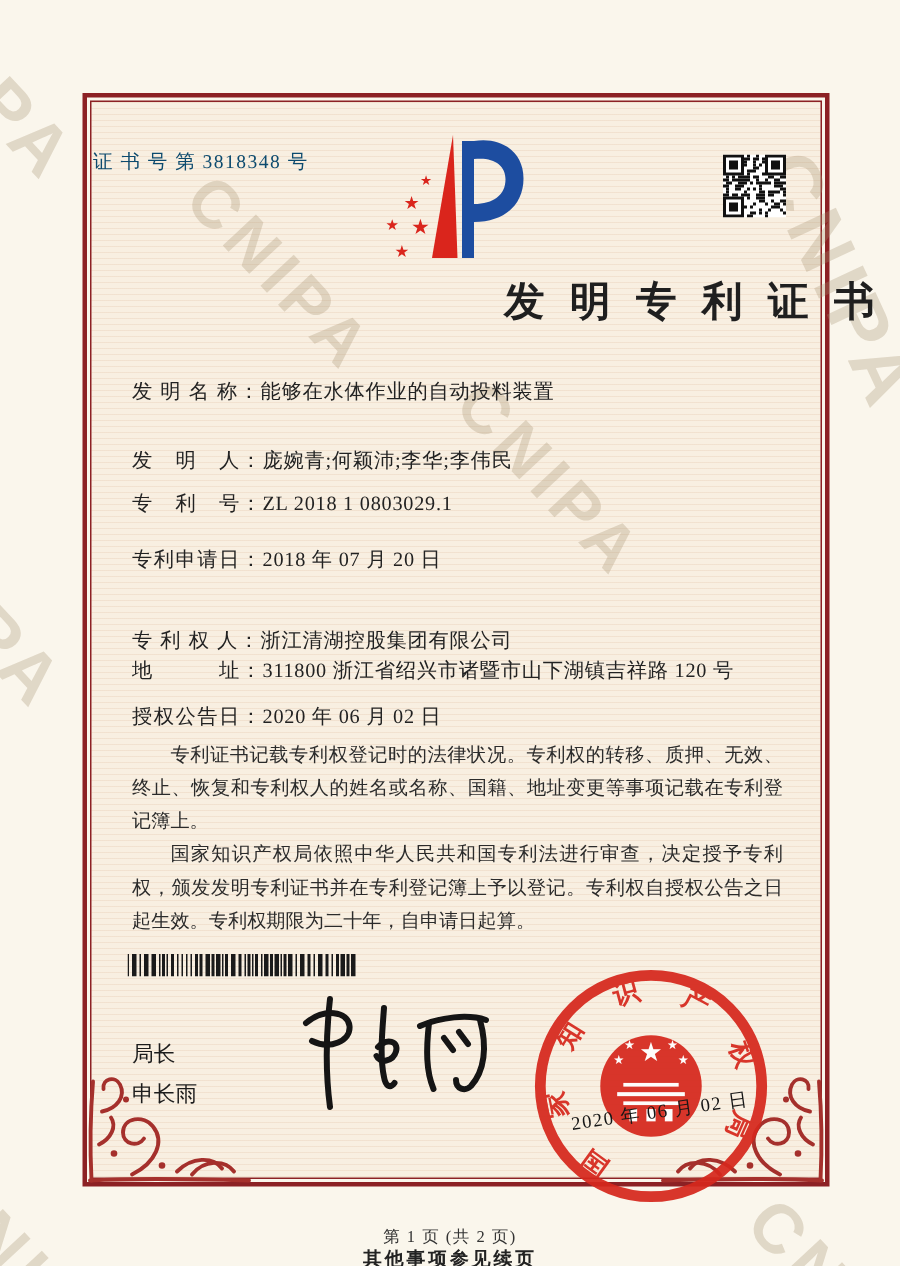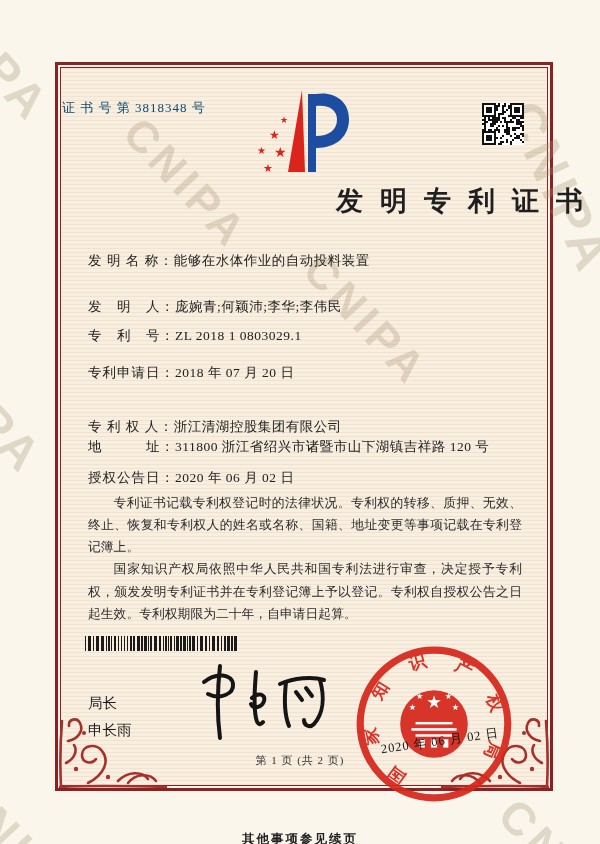--- a/index.html
+++ b/index.html
@@ -74,21 +74,21 @@
     font-size:14.5px; color:#1c1c1c; line-height:1.85;
   }
   .signature{position:absolute; left:192px; top:660px; z-index:5;}
   .seal{position:absolute; left:352px; top:642px; width:164px; height:164px; z-index:4; opacity:0.93;}
   .seal-date{
     position:absolute; left:360px; top:733px; width:160px; z-index:5;
     text-align:center; font-size:12.5px; color:#161616; letter-spacing:1px;
     transform:rotate(-8deg); white-space:nowrap;
   }
   .page-info{
-    position:absolute; left:0; top:753px; width:100%; z-index:4;
+    position:absolute; left:0; top:817px; width:100%; z-index:4;
     text-align:center; font-size:11px; color:#333; letter-spacing:1px;
   }
   .continuation{
     position:absolute; left:0; top:803px; width:100%; z-index:4;
     text-align:center; font-size:12.5px; color:#222; letter-spacing:2px;
     font-weight:bold;
     margin-top:28px;
   }
 </style>
 </head>

